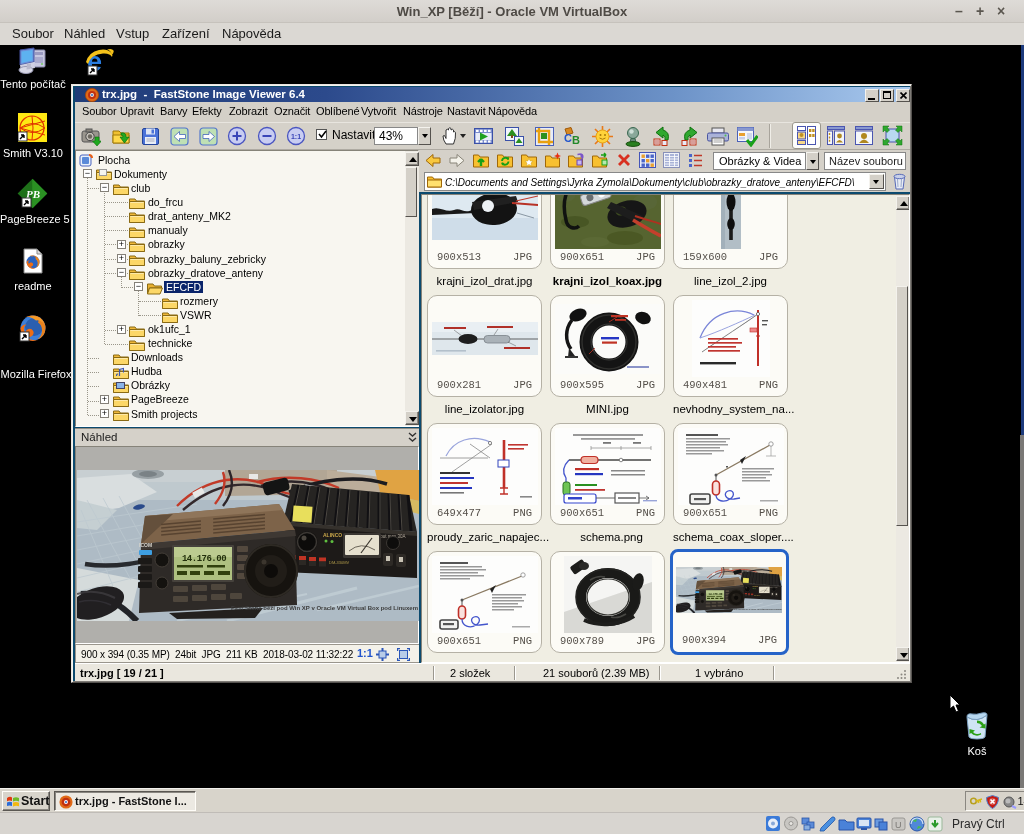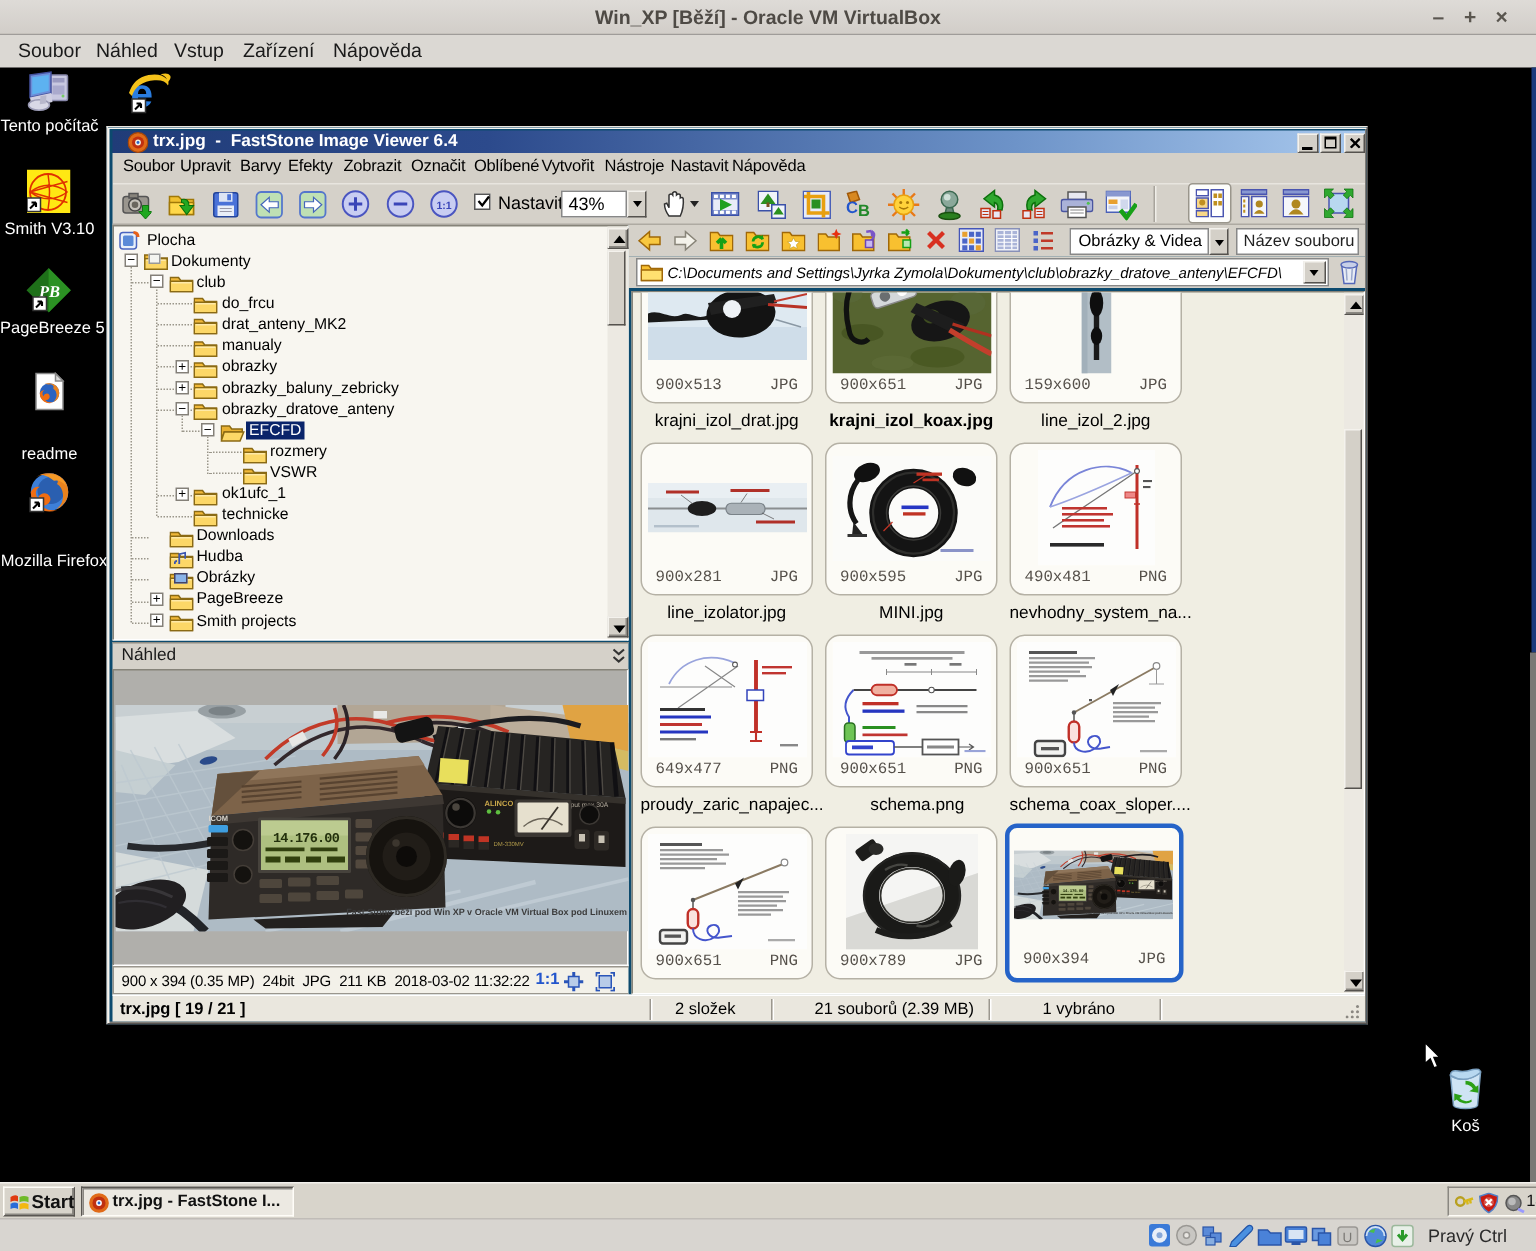--- a/index.html
+++ b/index.html
@@ -130,21 +130,21 @@
 <div class="dlabel" style="left:0px; top:213px; width:66px;">PageBreeze 5</div>
 <div class="dico" style="left:23px; top:248px;">
 <svg width="20" height="26" viewBox="0 0 20 26">
   <path d="M1 1 L14 1 L19 6 L19 25 L1 25 Z" fill="#fff" stroke="#888"></path>
   <path d="M14 1 L14 6 L19 6 Z" fill="#ddd" stroke="#888"></path>
   <circle cx="10" cy="14" r="6.5" fill="#2a63c0"></circle>
   <path d="M10 7.5 a6.5 6.5 0 0 1 6.5 6.5 a6.5 6.5 0 0 1 -4 6 q2.5 -2.2 2.2 -5.2 q-0.3 -2.6 -2.2 -3.8 q0.8 -1.3 -0.5 -2.3 q-1.3 -1 -2.8 -0.3 q-2 -1 -3.8 0.3 a6.5 6.5 0 0 1 4.6 -1.2Z" fill="#e8821e"></path>
   <path d="M3.5 14 q0 3.6 2.8 5.6 q2.8 2 6.2 0.6 q-3.6 0.5 -5.4 -1.6 q1.5 0.3 2.5 -0.8 q1 -1.1 0.3 -2.4 q-0.8 -1.3 -2.3 -0.9 q-1.3 0.3 -1.5 1.6 q-1 -0.8 -0.8 -2.3 q0.2 -1 1.3 -1.6 q-2 -0.3 -3.1 1.8Z" fill="#f06d12"></path>
 </svg>
 </div>
-<div class="dlabel" style="left:0px; top:280px; width:66px;margin-top:17px;">readme</div>
+<div class="dlabel" style="left:0px; top:280px; width:66px;">readme</div>
 <div class="dico" style="left:19px; top:314px;">
 <svg width="28" height="28" viewBox="0 0 28 28">
   <circle cx="14" cy="14" r="12.5" fill="#3d7fd8"></circle>
   <circle cx="15" cy="13" r="9" fill="#2a5fb0"></circle>
   <path d="M14 1.5 a12.5 12.5 0 0 1 12.5 12.5 a12.5 12.5 0 0 1 -8 11.6 q5 -4 4.5 -10 q-0.5 -5 -4 -7 q1.5 -2.5 -1 -4.5 q-2.5 -2 -5.5 -0.5 q-4 -2 -7.5 0.5 a12.5 12.5 0 0 1 9 -2.6Z" fill="#e8821e"></path>
   <path d="M1.5 14 q0 7 5.5 10.8 q5.5 3.8 12 1.2 q-7 1 -10.5 -3 q3 0.5 5 -1.5 q2 -2.2 0.5 -4.8 q-1.5 -2.5 -4.5 -1.7 q-2.5 0.6 -3 3.2 q-2 -1.5 -1.5 -4.5 q0.3 -2 2.5 -3.2 q-4 -0.5 -6 3.5Z" fill="#f06d12"></path>
   <path d="M10 3 q6 -2.5 11 1 q3.5 2.5 4 6 q-3.5 -4.5 -8 -3.5 q-4.5 -3.5 -7 -3.5Z" fill="#f59a28"></path>
   <rect x="1" y="18" width="9" height="9" fill="#fff" stroke="#333"></rect>
   <path d="M3 25 l4 -4 m0 0 l-3 0 m3 0 l0 3" stroke="#000" stroke-width="1.4" fill="none"></path>
 </svg>

